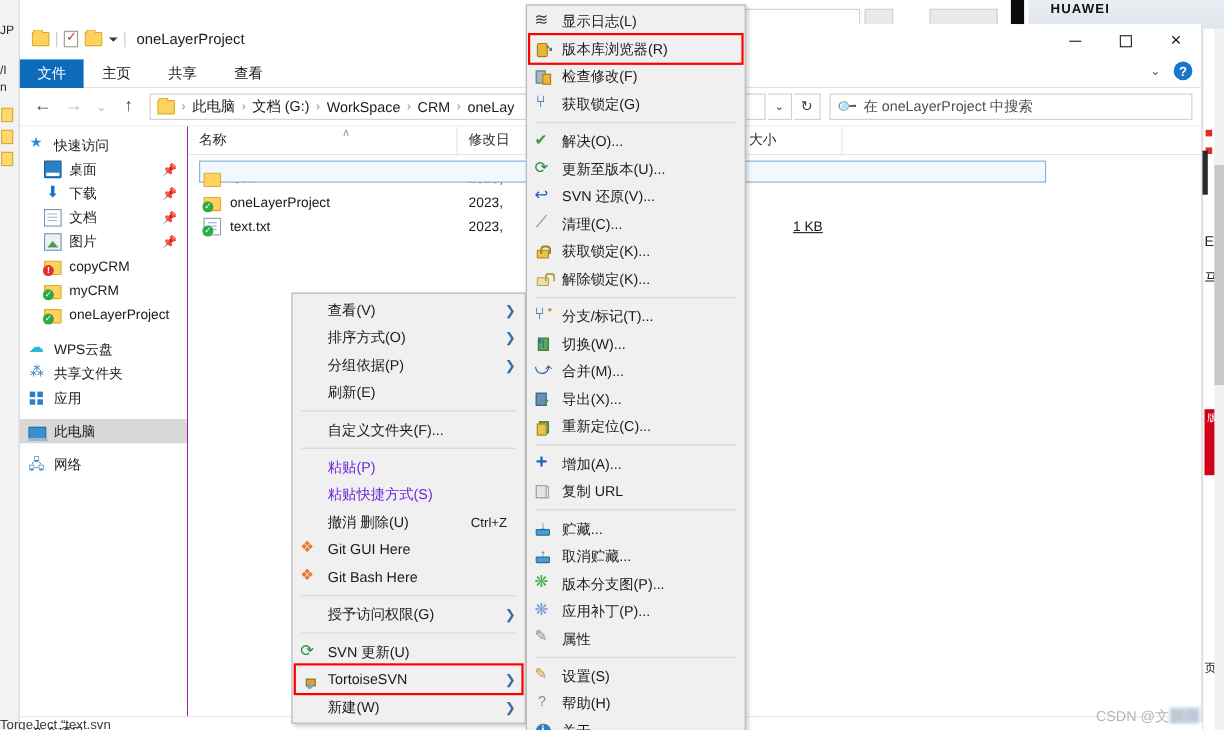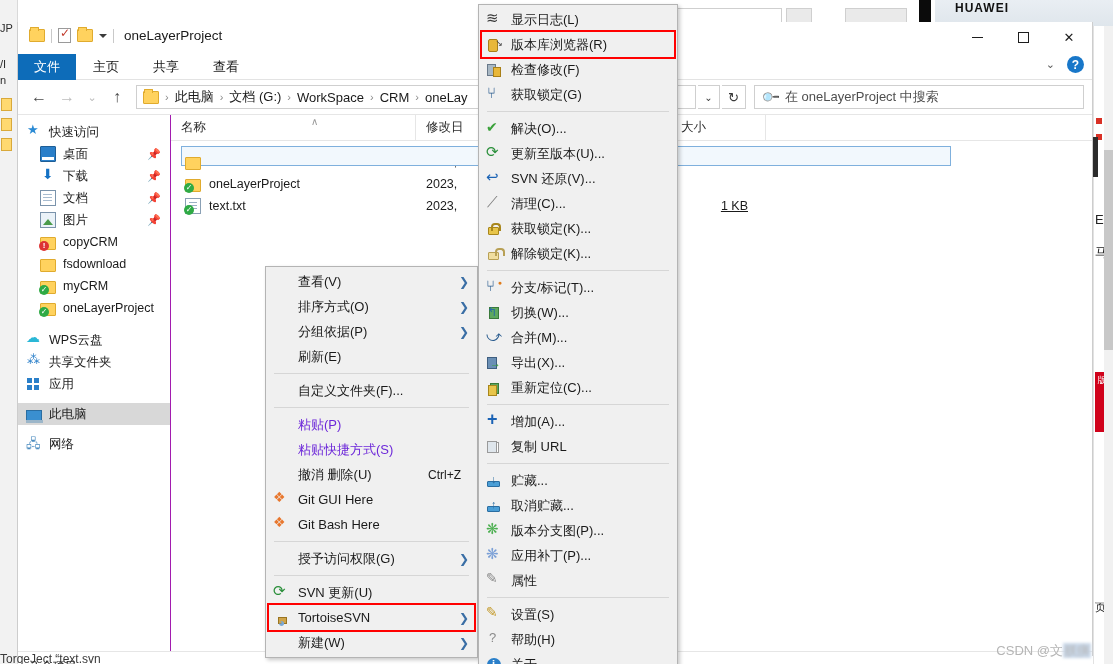--- a/index.html
+++ b/index.html
@@ -383,24 +383,20 @@
         <div class="nav-item indent">
           <span class="ic pic"></span>
           <span>图片</span>
           <span class="pin">📌</span>
         </div>
         <div class="nav-item indent">
           <span class="ic fold ovl-red"></span>
           <span>copyCRM</span>
         </div>
         <div class="nav-item indent">
-          <span class="ic fold"></span>
-          <span>fsdownload</span>
-        </div>
-        <div class="nav-item indent">
           <span class="ic fold ovl-green"></span>
           <span>myCRM</span>
         </div>
         <div class="nav-item indent">
           <span class="ic fold ovl-green"></span>
           <span>oneLayerProject</span>
         </div>
         <div style="height:10px"></div>
         <div class="nav-item">
           <span class="ic cloud"></span>

